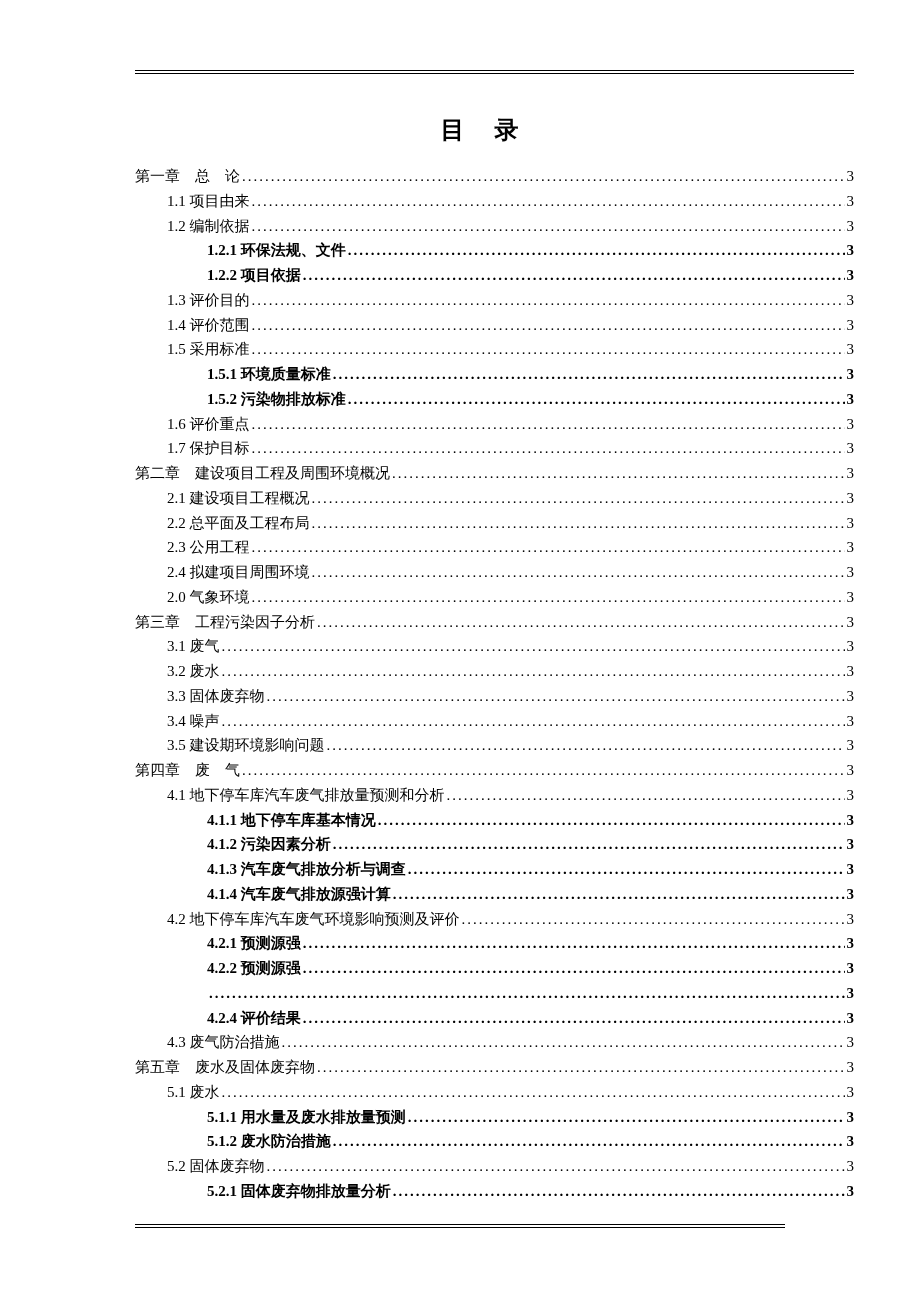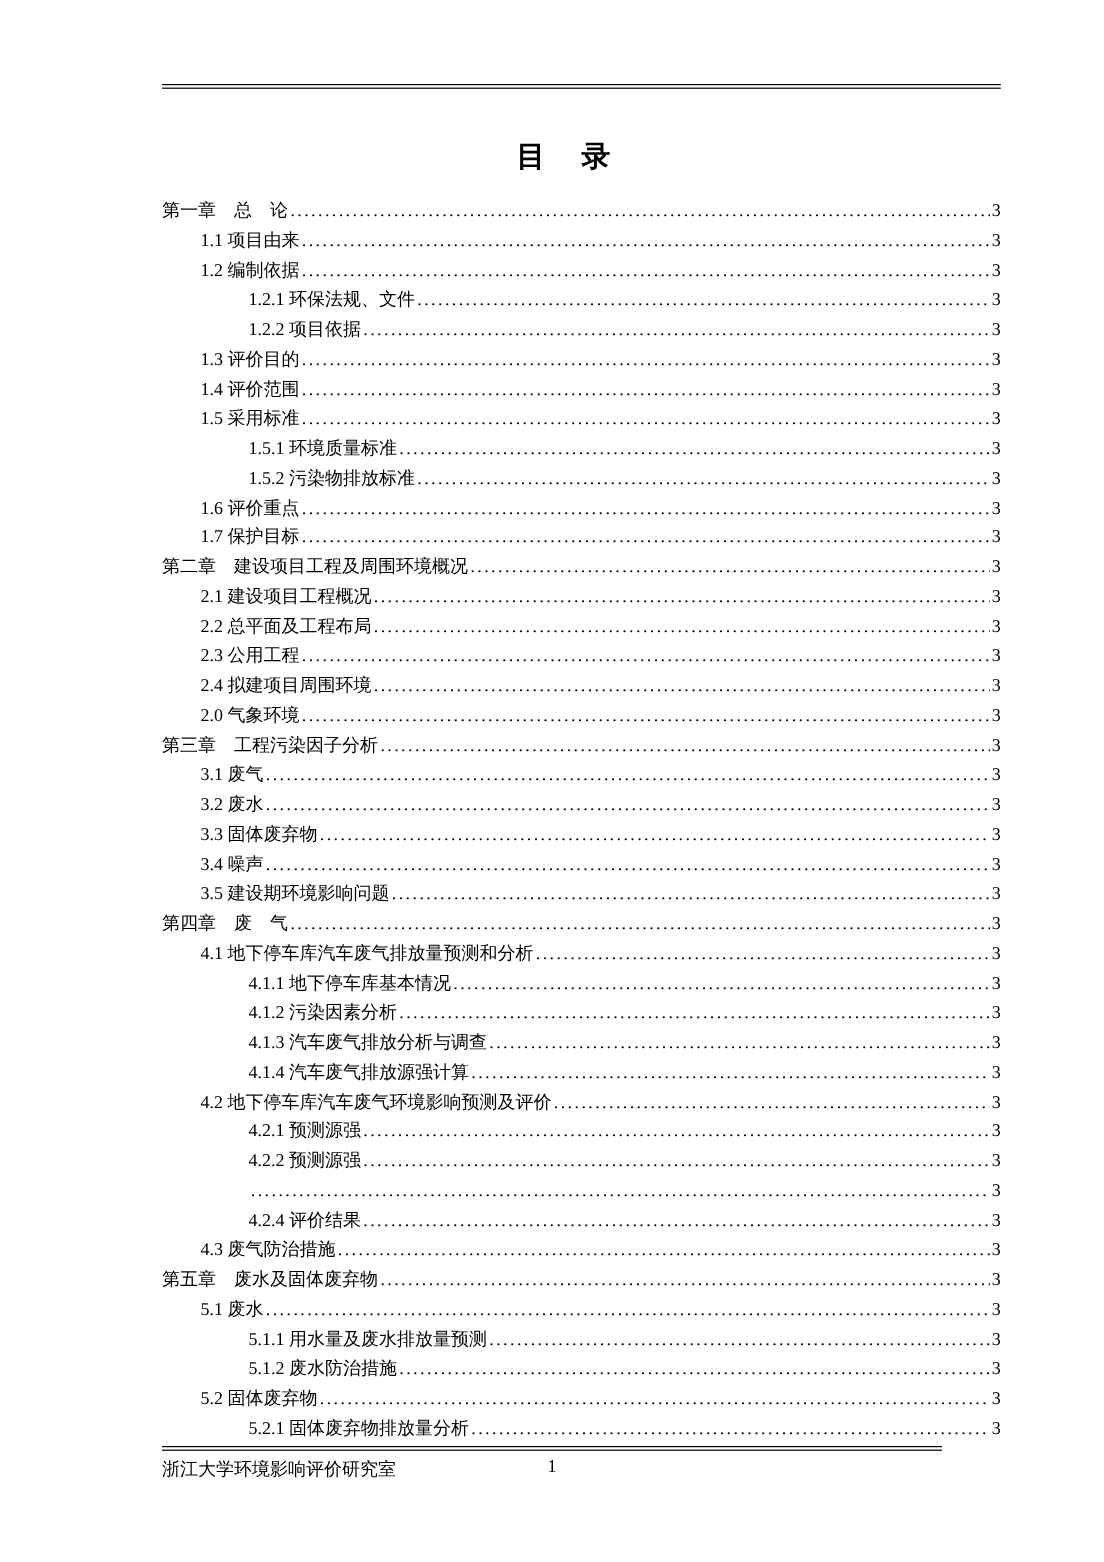--- a/index.html
+++ b/index.html
@@ -4,21 +4,21 @@
   <style>
     * { margin: 0; padding: 0; box-sizing: border-box; }
     body {
       font-family: "SimSun", "宋体", serif;
       background: #fff;
       width: 920px;
       height: 1302px;
       position: relative;
     }
     .page {
-      padding: 70px 86px 60px 135px;
+      padding: 70px 66px 60px 135px;
       position: relative;
       height: 100%;
     }
     .top-rule {
       border-top: 1.5px solid #000;
       margin-bottom: 2px;
     }
     .top-rule2 {
       border-top: 0.5px solid #000;
       margin-bottom: 40px;
@@ -33,21 +33,21 @@
     }
     .toc-line {
       display: flex;
       align-items: flex-end;
       font-size: 15px;
       line-height: 1.65;
       white-space: nowrap;
     }
     .toc-line.level-0 { padding-left: 0; }
     .toc-line.level-1 { padding-left: 32px; }
-    .toc-line.level-2 { padding-left: 72px; }
+    .toc-line.level-2 { padding-left: 72px; font-weight: bold; }
     .toc-label {
       flex: 0 0 auto;
     }
     .dots {
       flex: 1 1 auto;
       overflow: hidden;
       font-size: 15px;
       letter-spacing: 2px;
       margin: 0 2px;
     }
@@ -300,18 +300,14 @@
       <div class="toc-line level-2">
         <span class="toc-label">5.2.1 固体废弃物排放量分析</span>
         <span class="dots"></span>
         <span class="page-num">3</span>
       </div>
     </div>
 
   <div class="footer">
     <div class="footer-rule"></div>
     <div class="footer-rule2"></div>
-    <div class="footer-row">
-      <span class="footer-org">浙江大学环境影响评价研究室</span>
-      <span class="footer-page">1</span>
-    </div>
   </div>
 </div>
 
 </body></html>

